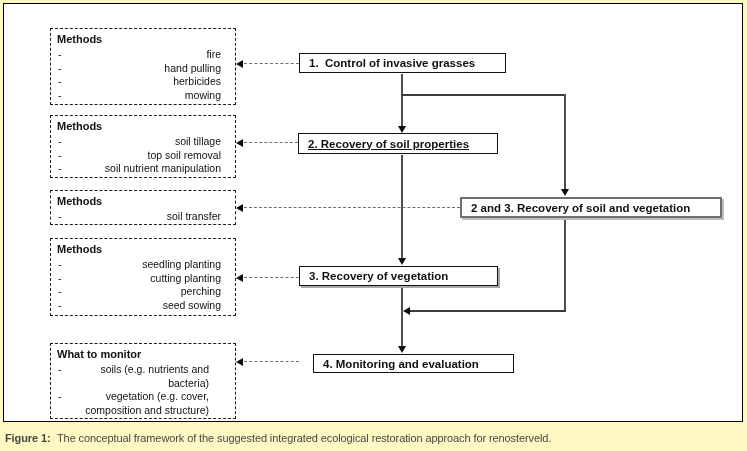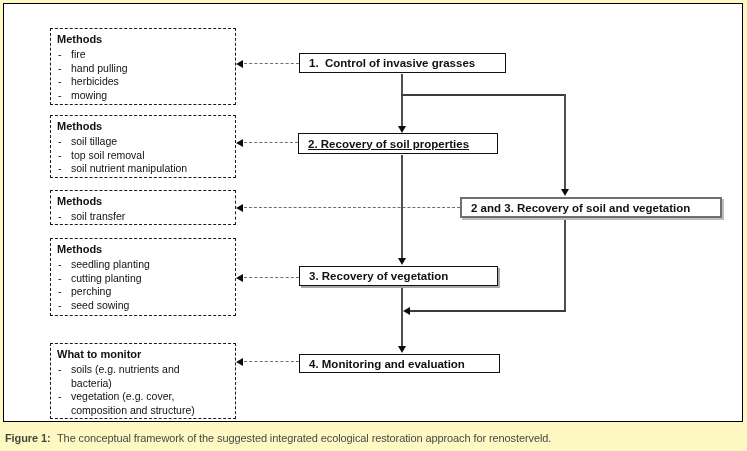--- a/index.html
+++ b/index.html
@@ -12,21 +12,21 @@
   .frame{position:absolute;left:3px;top:3px;width:738px;height:417px;border:1px solid #000;background:#fff;}
 
   
   .mbox{
     position:absolute;left:50px;width:186px;box-sizing:border-box;
     border:1.5px dashed #1a1a1a;background:#fff;padding:3px 5px 0 6px;
   }
   .mbox-title{font-size:11px;font-weight:bold;line-height:14px;margin-bottom:2px;letter-spacing:0;}
   .mitem{display:flex;font-size:10.5px;line-height:13.5px;}
   .mdash{width:13px;flex:0 0 13px;text-align:left;padding-left:1px;}
-  .mtext{width:150px;}
+  .mtext{width:150px;text-align:right;}
   .mbox.wrap .mtext{width:138px;}
 
   
   .fbox{
     position:absolute;box-sizing:content-box;background:#fff;border:1.4px solid #111;
     display:flex;align-items:center;padding-left:9px;
     font-size:11.5px;font-weight:bold;white-space:pre;z-index:3;
   }
   .fbox.shadow{box-shadow:2px 2px 0 #a9a9a9;}
   .fbox.graybrd{border:2px solid #6f6f6f;box-shadow:2px 2px 0 #bdbdbd;}
@@ -164,21 +164,21 @@
   </div>
   <div class="fbox" style="left:298px;top:133px;width:189px;height:19px;text-decoration:underline;">
     <span>2. Recovery of soil properties</span>
   </div>
   <div class="fbox graybrd" style="left:460px;top:197px;width:249px;height:17px;">
     <span>2 and 3. Recovery of soil and vegetation</span>
   </div>
   <div class="fbox shadow" style="left:299px;top:266px;width:188px;height:18px;">
     <span>3. Recovery of vegetation</span>
   </div>
-  <div class="fbox" style="left:299px;top:354px;width:190px;height:17px;text-align:center;">
+  <div class="fbox" style="left:313px;top:354px;width:190px;height:17px;text-align:center;">
     <span>4. Monitoring and evaluation</span>
   </div>
 
   <div class="caption">
     <span class="cap-label">Figure 1:</span>
     <span class="cap-text">The conceptual framework of the suggested integrated ecological restoration approach for renosterveld.</span>
   </div>
 
 </div>
 

